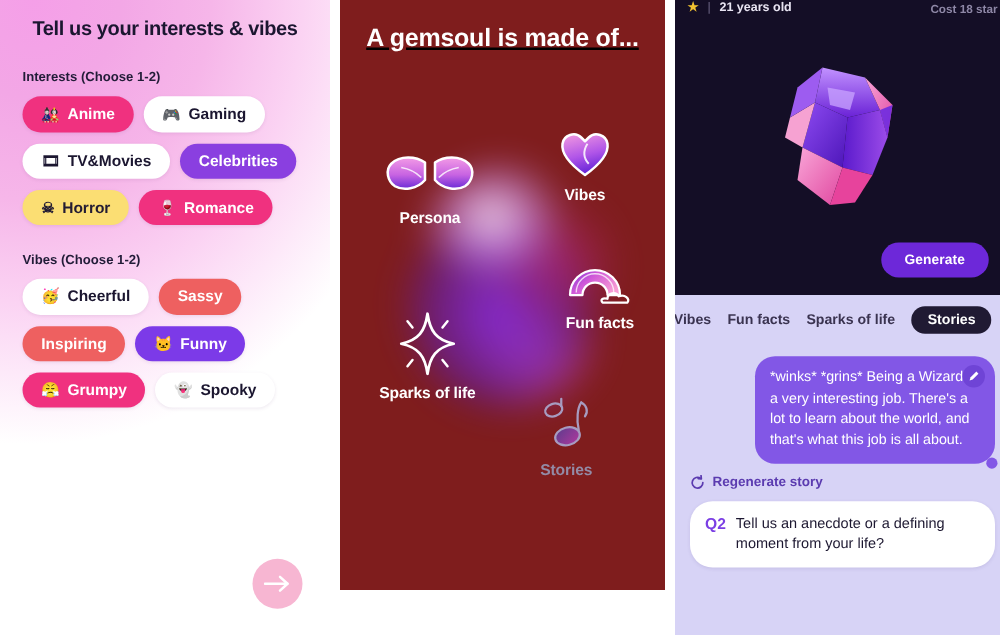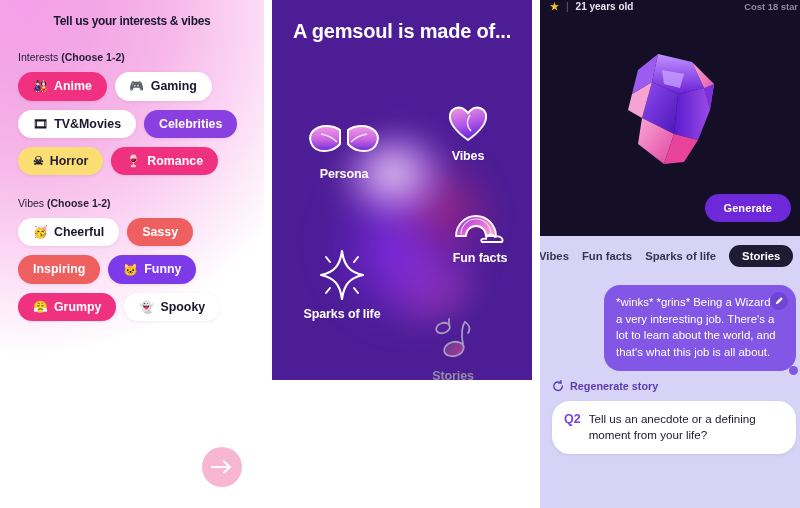--- a/index.html
+++ b/index.html
@@ -21,29 +21,29 @@
   .panel-interests {
     position: relative;
     width: 264px; height: 508px;
     background:
       radial-gradient(120% 70% at 10% 0%, #f59fe8 0%, #f3a7e6 22%, #f6b6e9 45%, #fbd3f3 68%, #ffffff 100%);
     overflow: hidden;
     flex: 0 0 264px;
   }
   .p1-inner { padding: 14px 18px 0 18px; }
   .p1-title {
-    font-size: 12px; font-weight: 700; color: #1b1630;
+    font-size: 16px; font-weight: 700; color: #1b1630;
     text-align: center; line-height: 1.28; letter-spacing: -0.3px;
     padding: 0 4px;
   }
   .sect-label {
     margin-top: 22px; margin-bottom: 9px;
     font-size: 10.5px; color: #221c38;
   }
-  .sect-label b { font-weight: 400; }
+  .sect-label b { font-weight: 700; }
   .sect-label span { font-weight: 700; }
   .chip-row { display: flex; gap: 8px; margin-bottom: 9px; }
   .chip {
     border-radius: 999px;
     padding: 7px 15px;
     font-size: 12.4px; font-weight: 700;
     display: inline-flex; align-items: center; gap: 6px;
     white-space: nowrap; line-height: 1.15;
     box-shadow: 0 1px 3px rgba(90,40,110,.10);
   }
@@ -61,24 +61,25 @@
     width: 40px; height: 40px; border-radius: 50%;
     background: #F7B6D2; border: none;
     display: flex; align-items: center; justify-content: center;
     cursor: pointer;
   }
   .next-btn svg { display:block; }
 
   
   .panel-gemsoul {
     position: relative;
-    width: 260px; height: 380px;
-    background: #4c1d95;
+    width: 260px; height: 472px;
+    background: #7f1d1d;
     overflow: hidden;
     flex: 0 0 260px;
+    text-decoration: underline;
   }
   .p2-title {
     position: relative; z-index: 5;
     margin-top: 18px;
     text-align: center;
     font-size: 20px; font-weight: 700; color: #ffffff;
     line-height: 1.3; letter-spacing: -0.2px;
   }
   .blob {
     position: absolute; left: 48px; top: 130px;

